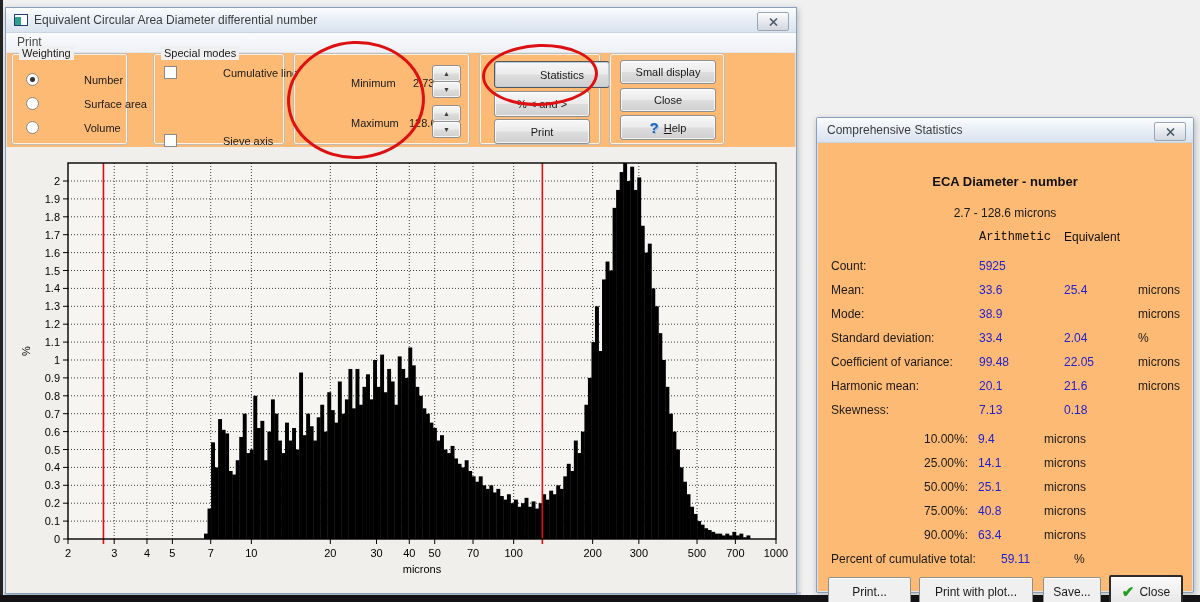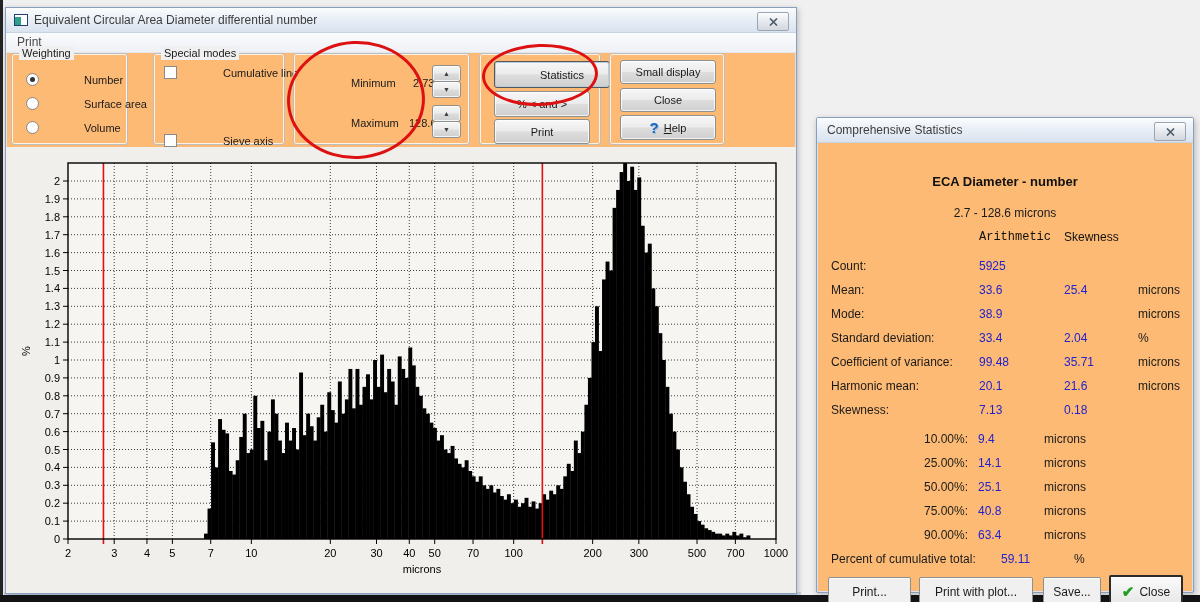--- a/index.html
+++ b/index.html
@@ -482,21 +482,21 @@
     <span class="close-btn">
       <svg width="9" height="8" viewBox="0 0 9 8">
         <path d="M1 0.5 L8 7.5 M8 0.5 L1 7.5" stroke="#4b5a69" stroke-width="1.6"></path>
       </svg>
     </span>
   </div>
   <div class="dlg-body">
     <div class="dlg-heading">ECA Diameter - number</div>
     <div class="dlg-range">2.7 - 128.6 microns</div>
     <span class="col-hdr" id="hdr-arith">Arithmetic</span>
-    <span class="col-hdr" id="hdr-geo">Skewness</span>
+    <span class="col-hdr" id="hdr-geo">Equivalent</span>
 
     <div class="stat-rows">
       <div class="stat-row">
         <span class="rlabel">Count:</span>
         <span class="rarith">5925</span>
         <span class="rgeo"></span>
         <span class="runit"></span>
       </div>
       <div class="stat-row">
         <span class="rlabel">Mean:</span>
@@ -512,21 +512,21 @@
       </div>
       <div class="stat-row">
         <span class="rlabel">Standard deviation:</span>
         <span class="rarith">33.4</span>
         <span class="rgeo">2.04</span>
         <span class="runit">%</span>
       </div>
       <div class="stat-row">
         <span class="rlabel">Coefficient of variance:</span>
         <span class="rarith">99.48</span>
-        <span class="rgeo">35.71</span>
+        <span class="rgeo">22.05</span>
         <span class="runit">microns</span>
       </div>
       <div class="stat-row">
         <span class="rlabel">Harmonic mean:</span>
         <span class="rarith">20.1</span>
         <span class="rgeo">21.6</span>
         <span class="runit">microns</span>
       </div>
       <div class="stat-row">
         <span class="rlabel">Skewness:</span>

